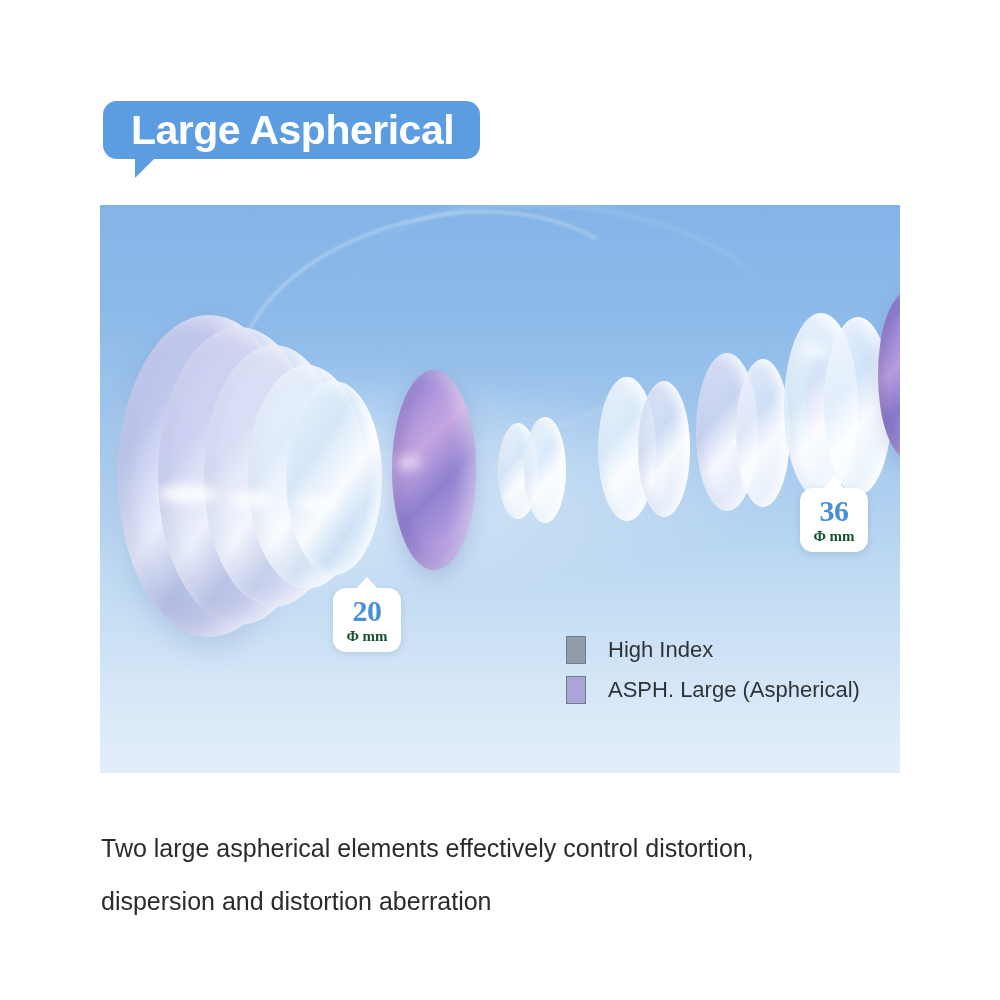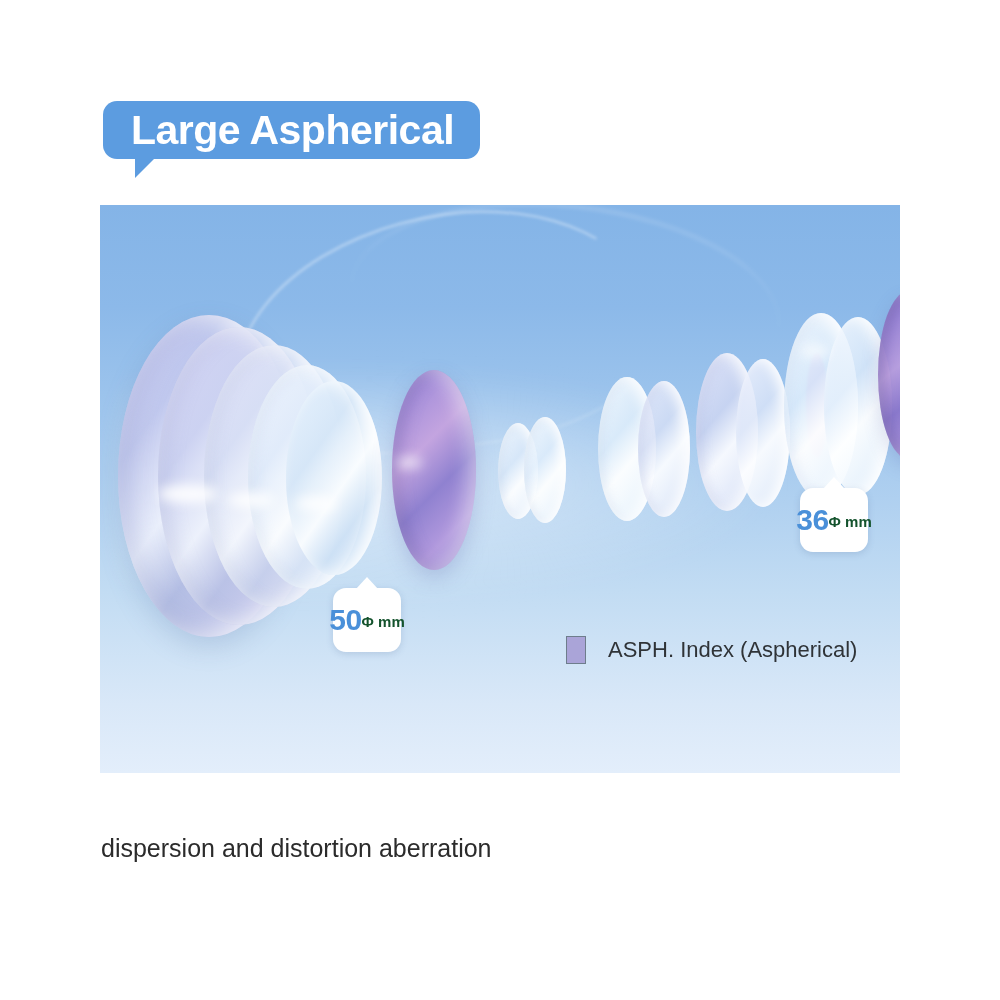--- a/index.html
+++ b/index.html
@@ -261,24 +261,25 @@
   .hl5 { left: 700px; top: 140px; width: 30px; height: 12px; opacity: 0.8; }
 
   
   .callout {
     position: absolute;
     width: 68px;
     height: 64px;
     background: #ffffff;
     border-radius: 13px;
     display: flex;
-    flex-direction: row;
+    flex-direction: column;
     align-items: center;
     justify-content: center;
     box-shadow: 0 2px 7px rgba(60,90,140,0.18);
+    font-family: Liberation Serif, serif;
   }
   .callout::before { 
     content: "";
     position: absolute;
     left: 50%;
     top: -11px;
     margin-left: -11px;
     width: 0;
     height: 0;
     border-left: 11px solid transparent;
@@ -381,31 +382,36 @@
 
   <div class="lens lensG"></div>
 
   <div class="hl hl1"></div>
   <div class="hl hl2"></div>
   <div class="hl hl3"></div>
   <div class="hl hl4"></div>
   <div class="hl hl5"></div>
 
   <div class="callout" id="callout-40">
-    <span class="callout-value">50</span>
+    <span class="callout-value">20</span>
     <span class="callout-unit">Φ mm</span>
   </div>
   <div class="callout" id="callout-36">
     <span class="callout-value">36</span>
     <span class="callout-unit">Φ mm</span>
   </div>
 
   <div class="legend">
     <div class="legend-row">
+      <span class="legend-swatch" id="swatch-0" style="background: rgb(143, 155, 168); border-color: rgb(110, 125, 140);"></span>
+      <span class="legend-label">High Index</span>
+    </div>
+    <div class="legend-row">
       <span class="legend-swatch" id="swatch-1" style="background: rgb(170, 164, 216); border-color: rgb(110, 125, 140);"></span>
-      <span class="legend-label">ASPH. Index (Aspherical)</span>
+      <span class="legend-label">ASPH. Large (Aspherical)</span>
     </div>
   </div>
 </div>
 
 <div class="caption">
+  <div class="caption-line">Two large aspherical elements effectively control distortion,</div>
   <div class="caption-line">dispersion and distortion aberration</div>
 </div>
 
 </body></html>

